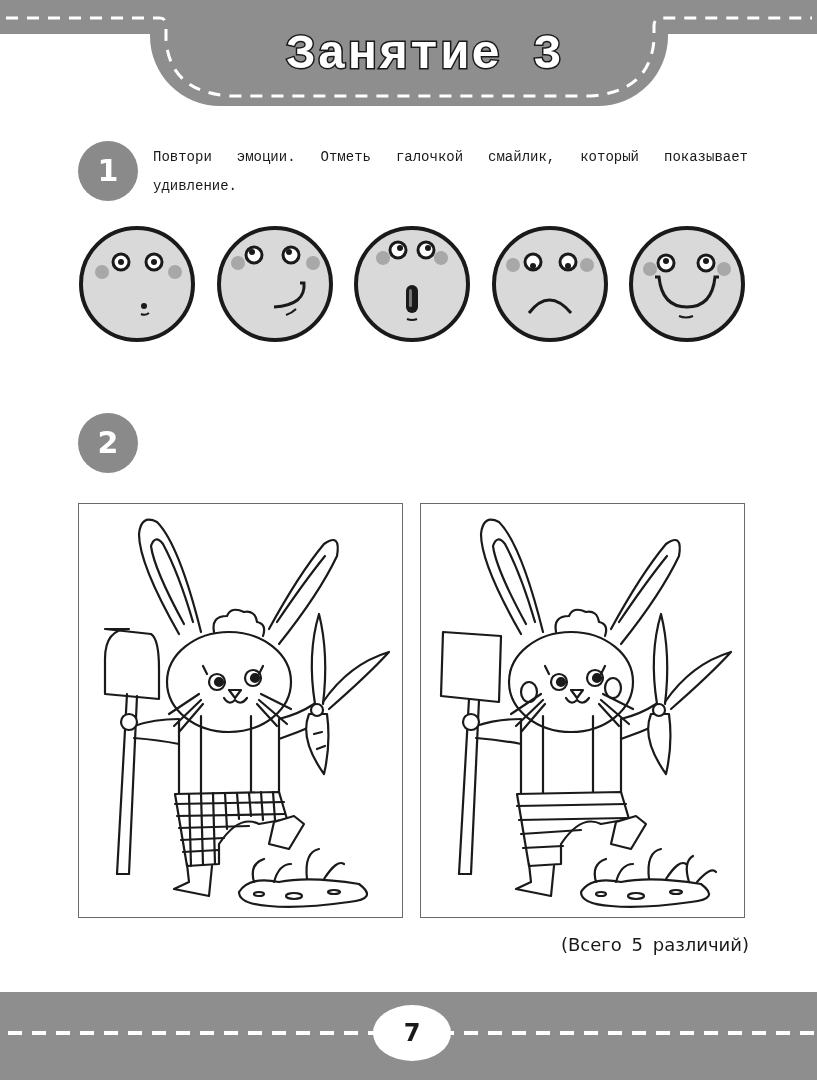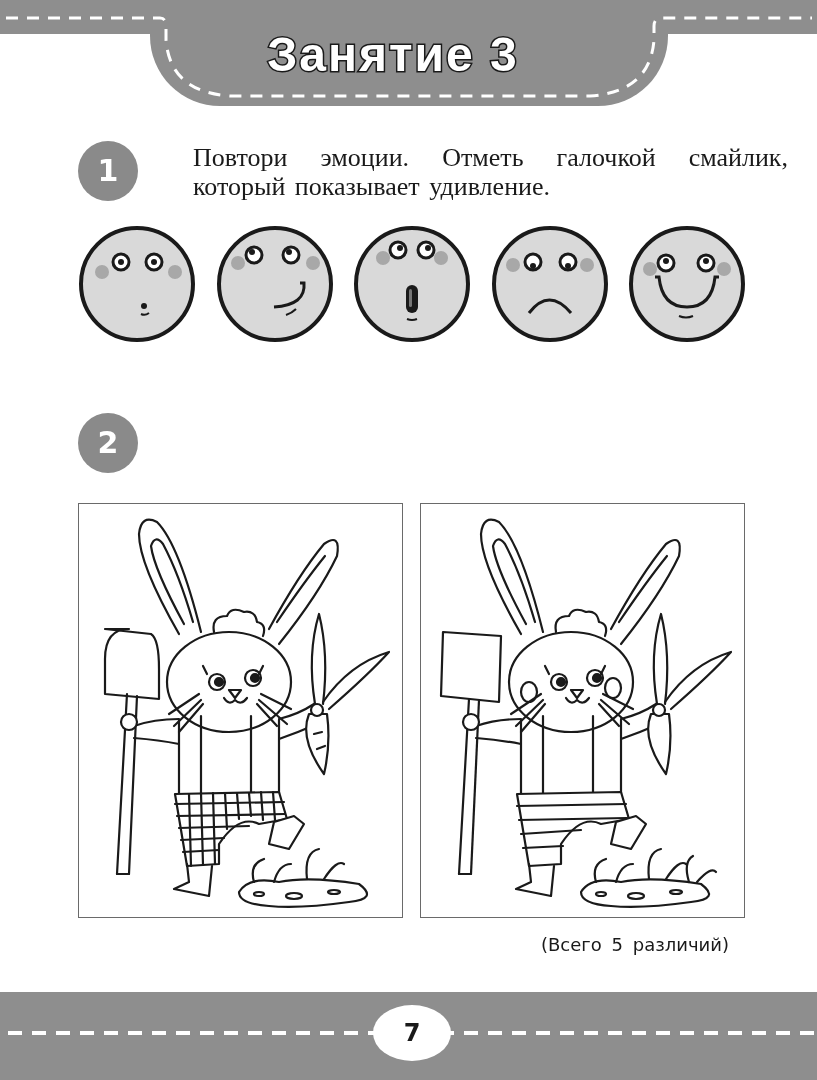--- a/index.html
+++ b/index.html
@@ -17,23 +17,23 @@
       position: absolute; left: 0; top: 0; width: 817px; height: 34px;
       background: #8e8e8e;
     }
     .header-tab {
       position: absolute; left: 150px; top: 0; width: 518px; height: 106px;
       background: #8e8e8e;
       border-radius: 0 0 70px 70px;
     }
     .header-svg { position: absolute; left: 0; top: 0; }
     .page-title {
-      position: absolute; left: 134px; top: 20px; width: 518px; height: 70px;
+      position: absolute; left: 166px; top: 20px; width: 518px; height: 70px;
       text-align: center;
-      font-family: Liberation Sans, sans-serif;
+      font-family: Liberation Mono, monospace;
       font-weight: bold;
       font-size: 48px;
       line-height: 70px;
       color: #ffffff;
       -webkit-text-stroke: 3px #1a1a1a;
       paint-order: stroke fill;
       letter-spacing: 2px;
     }
     .task {
       position: absolute; left: 78px; width: 680px;
@@ -41,45 +41,44 @@
     .task-badge {
       position: absolute; left: 0; top: 0;
       width: 60px; height: 60px; border-radius: 50%;
       background: #8a8a8a;
       color: #ffffff;
       font-weight: bold; font-size: 30px;
       text-align: center; line-height: 60px;
     }
     .task-text {
       position: absolute; left: 75px; top: 0; width: 595px;
-      font-family: Liberation Serif, serif;
-      font-size: 26px; line-height: 29px;
+      font-family: Liberation Mono, monospace;
+      font-size: 14px; line-height: 29px;
       text-align: justify;
       color: #1a1a1a;
       word-spacing: 3px;
-      margin-left: 40px;
     }
     .smileys {
       position: absolute; left: 78px; top: 225px; width: 668px; height: 118px;
       display: flex; justify-content: space-between;
     }
     .smiley { width: 118px; height: 118px; }
     .pictures {
       position: absolute; left: 78px; top: 503px; width: 667px; height: 415px;
     }
     .picture-frame {
       position: absolute; top: 0; width: 323px; height: 413px;
       border: 1.5px solid #6a6a6a;
       background: #ffffff;
     }
     .picture-frame.left { left: 0; }
     .picture-frame.right { left: 342px; }
     .picture-frame svg { position: absolute; left: 0; top: 0; }
     .footnote {
-      position: absolute; right: 88px; top: 934px;
+      position: absolute; right: 68px; top: 934px;
       font-size: 18px; color: #1a1a1a; word-spacing: 4px;
     }
     .footer-band {
       position: absolute; left: 0; top: 992px; width: 817px; height: 88px;
       background: #8e8e8e;
     }
     .footer-dash {
       position: absolute; left: 8px; top: 1031px; width: 809px; height: 4px;
       background: repeating-linear-gradient(to right, #ffffff 0 14px, transparent 14px 24px);
     }

